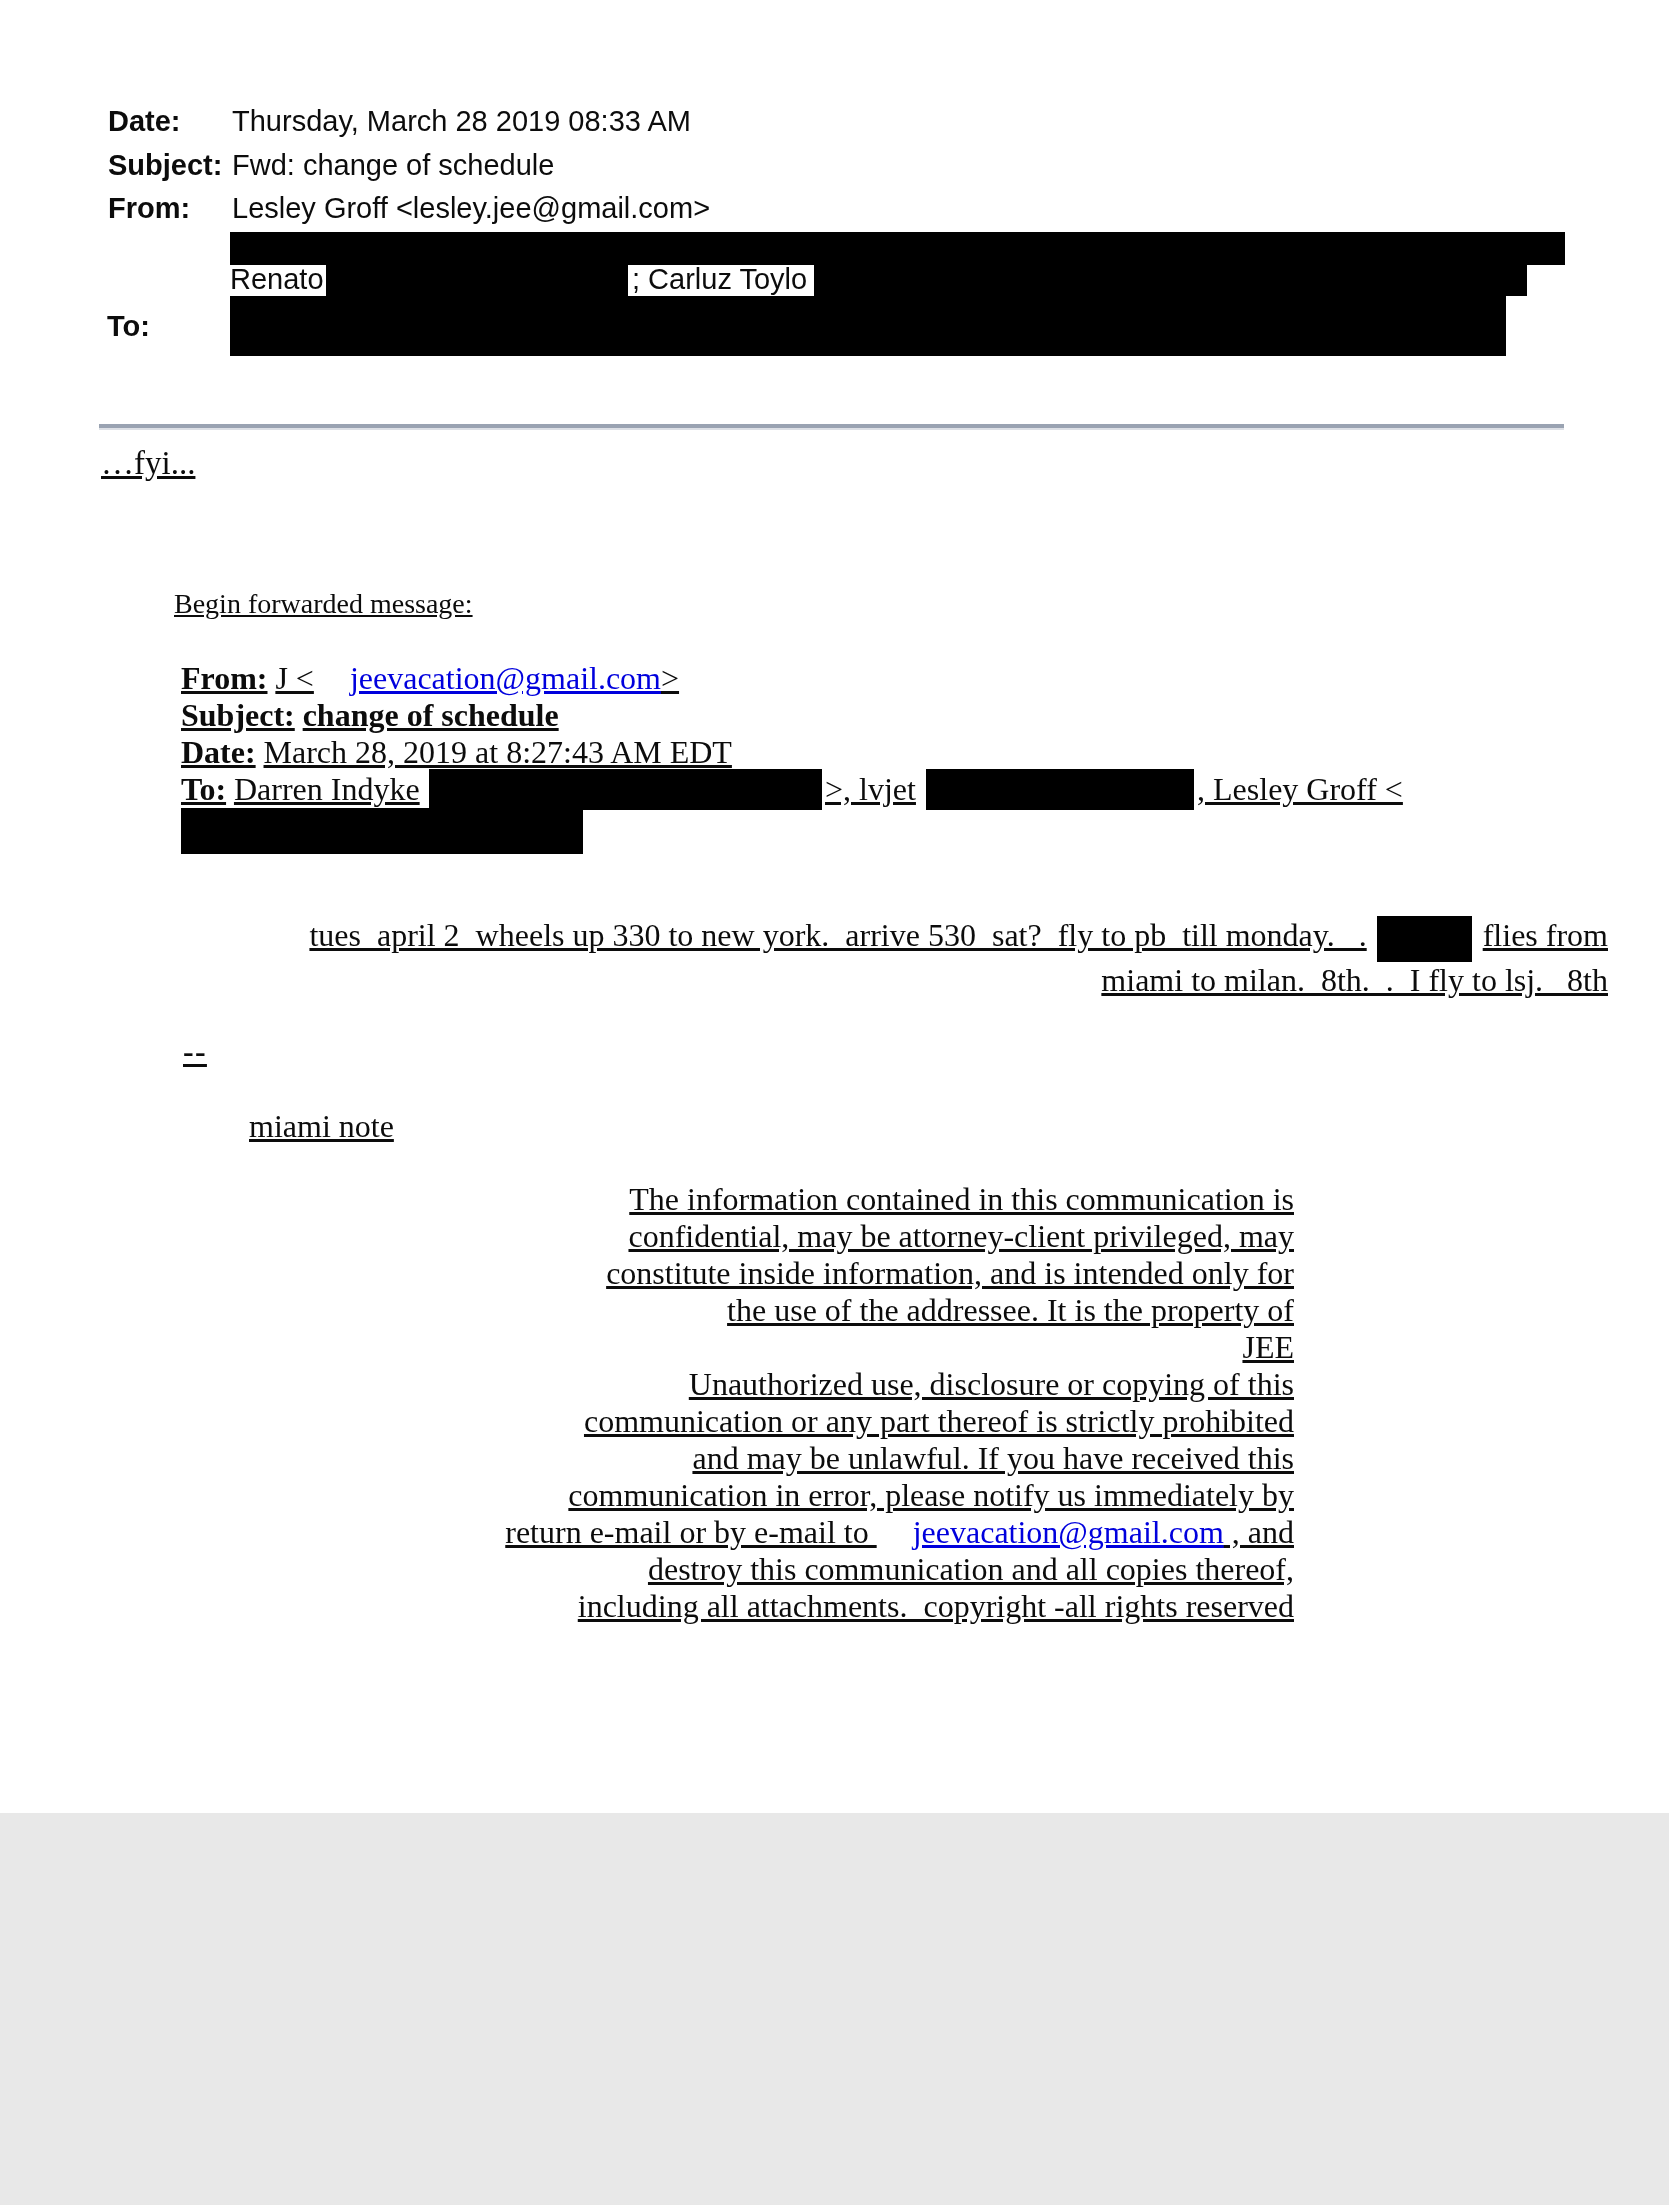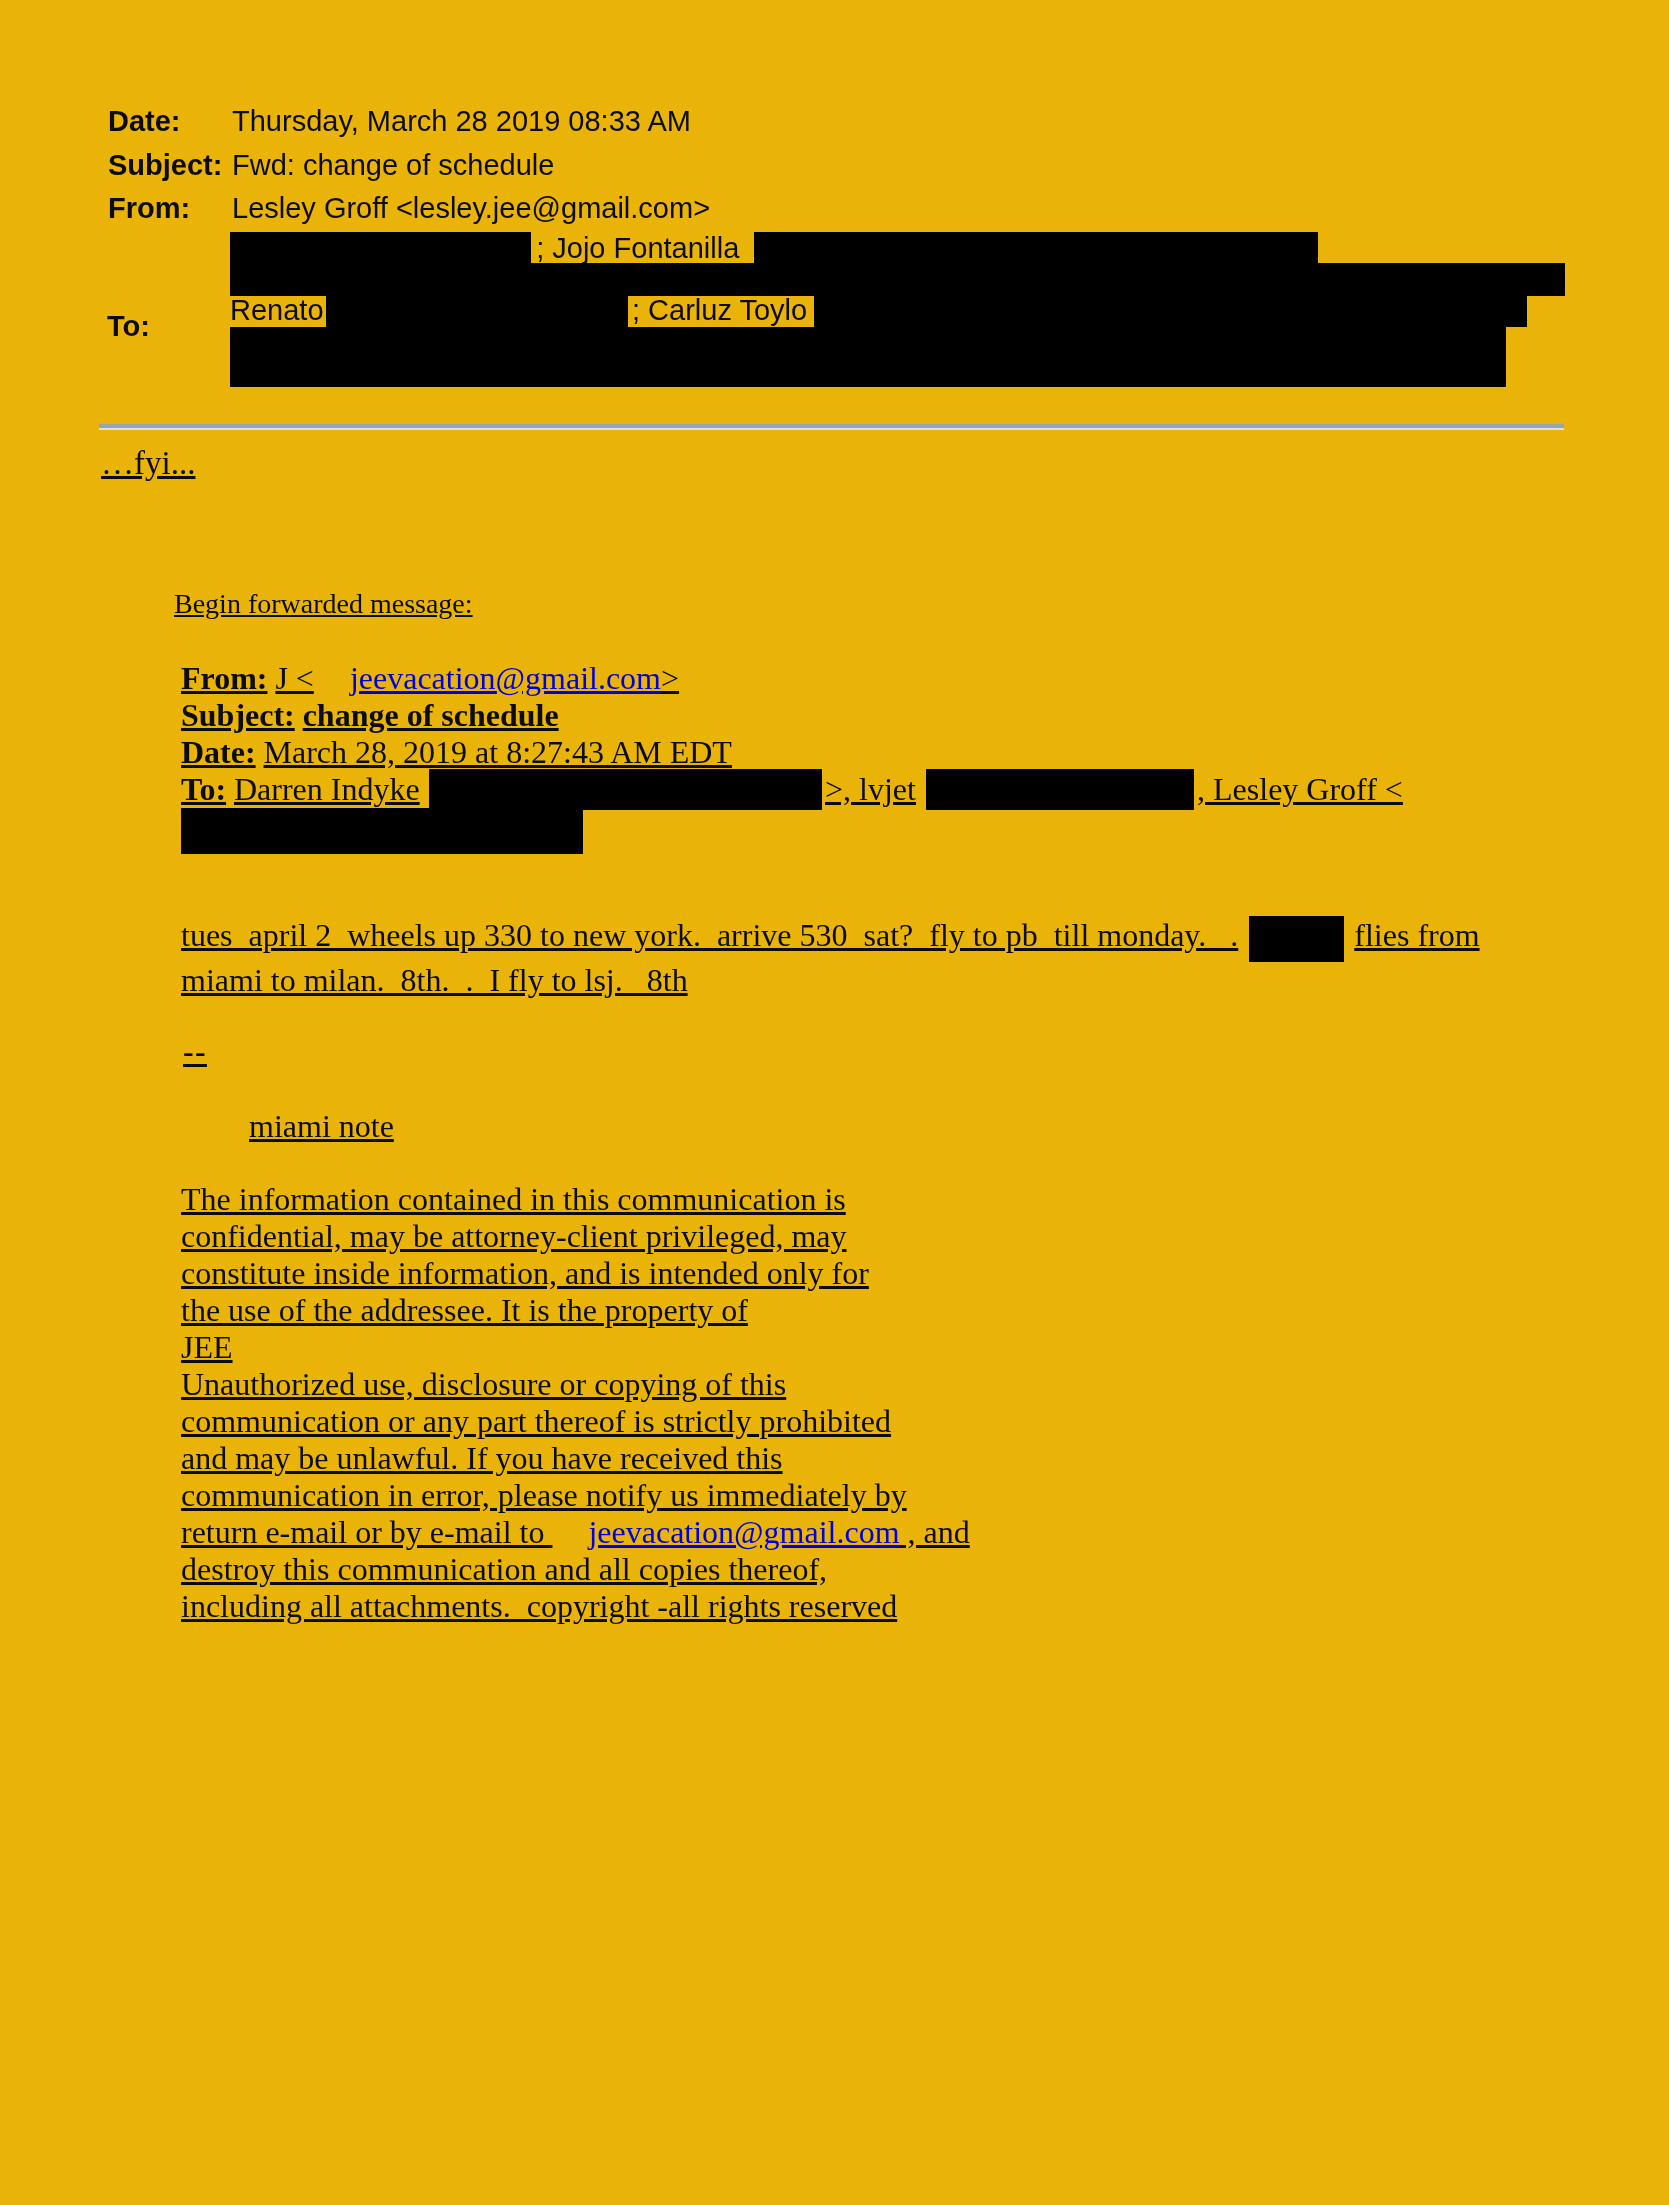--- a/index.html
+++ b/index.html
@@ -1,23 +1,24 @@
 <!DOCTYPE html>
 <html style="font-size:10.5px"><head>
 <meta charset="utf-8">
 <style>
   html,body{margin:0;padding:0;background:#e8e8e8;}
   .page{
     position:relative;
     width:1669px;
-    height:2205px;
-    background:#eab308;
+    height:1813px;
+    background:#ffffff;
     font-family:"Liberation Sans","DejaVu Sans",sans-serif;
     color:#0c0c0c;
     overflow:hidden;
+    text-align:right;
   }
   
   .hdr-row{position:absolute;left:0;width:1669px;height:37px;font-size:29px;line-height:37px;}
   .hdr-label{position:absolute;left:108px;font-weight:bold;white-space:nowrap;}
   .hdr-value{position:absolute;left:232px;white-space:nowrap;}
   
   .to-label{position:absolute;left:107px;top:310px;font-size:29px;font-weight:bold;}
   .to-block{position:absolute;left:230px;top:233px;font-size:29px;}
   .to-row{display:flex;align-items:center;height:31px;white-space:nowrap;}
   .to-row.tall{height:61px;}
@@ -66,25 +67,20 @@
     <span class="hdr-value">Fwd: change of schedule</span>
   </div>
   <div class="hdr-row" style="top:190px;">
     <span class="hdr-label">From:</span>
     <span class="hdr-value">Lesley Groff &lt;lesley.jee@gmail.com&gt;</span>
   </div>
 
   <div class="to-label">To:</div>
 
   <div class="to-block">
-    <div class="to-row">
-      <span class="redact rh" style="width:301px;"></span>
-      <span class="ml8">; Jojo Fontanilla</span>
-      <span class="redact rh ml22" style="width:564px;"></span>
-    </div>
     <div class="to-row">
       <span class="redact rh" style="width:1335px;"></span>
     </div>
     <div class="to-row">
       <span>Renato</span>
       <span class="redact rh ml4" style="width:302px;"></span>
       <span class="ml6">; Carluz Toylo</span>
       <span class="redact rh ml10" style="width:713px;"></span>
     </div>
     <div class="to-row tall">

